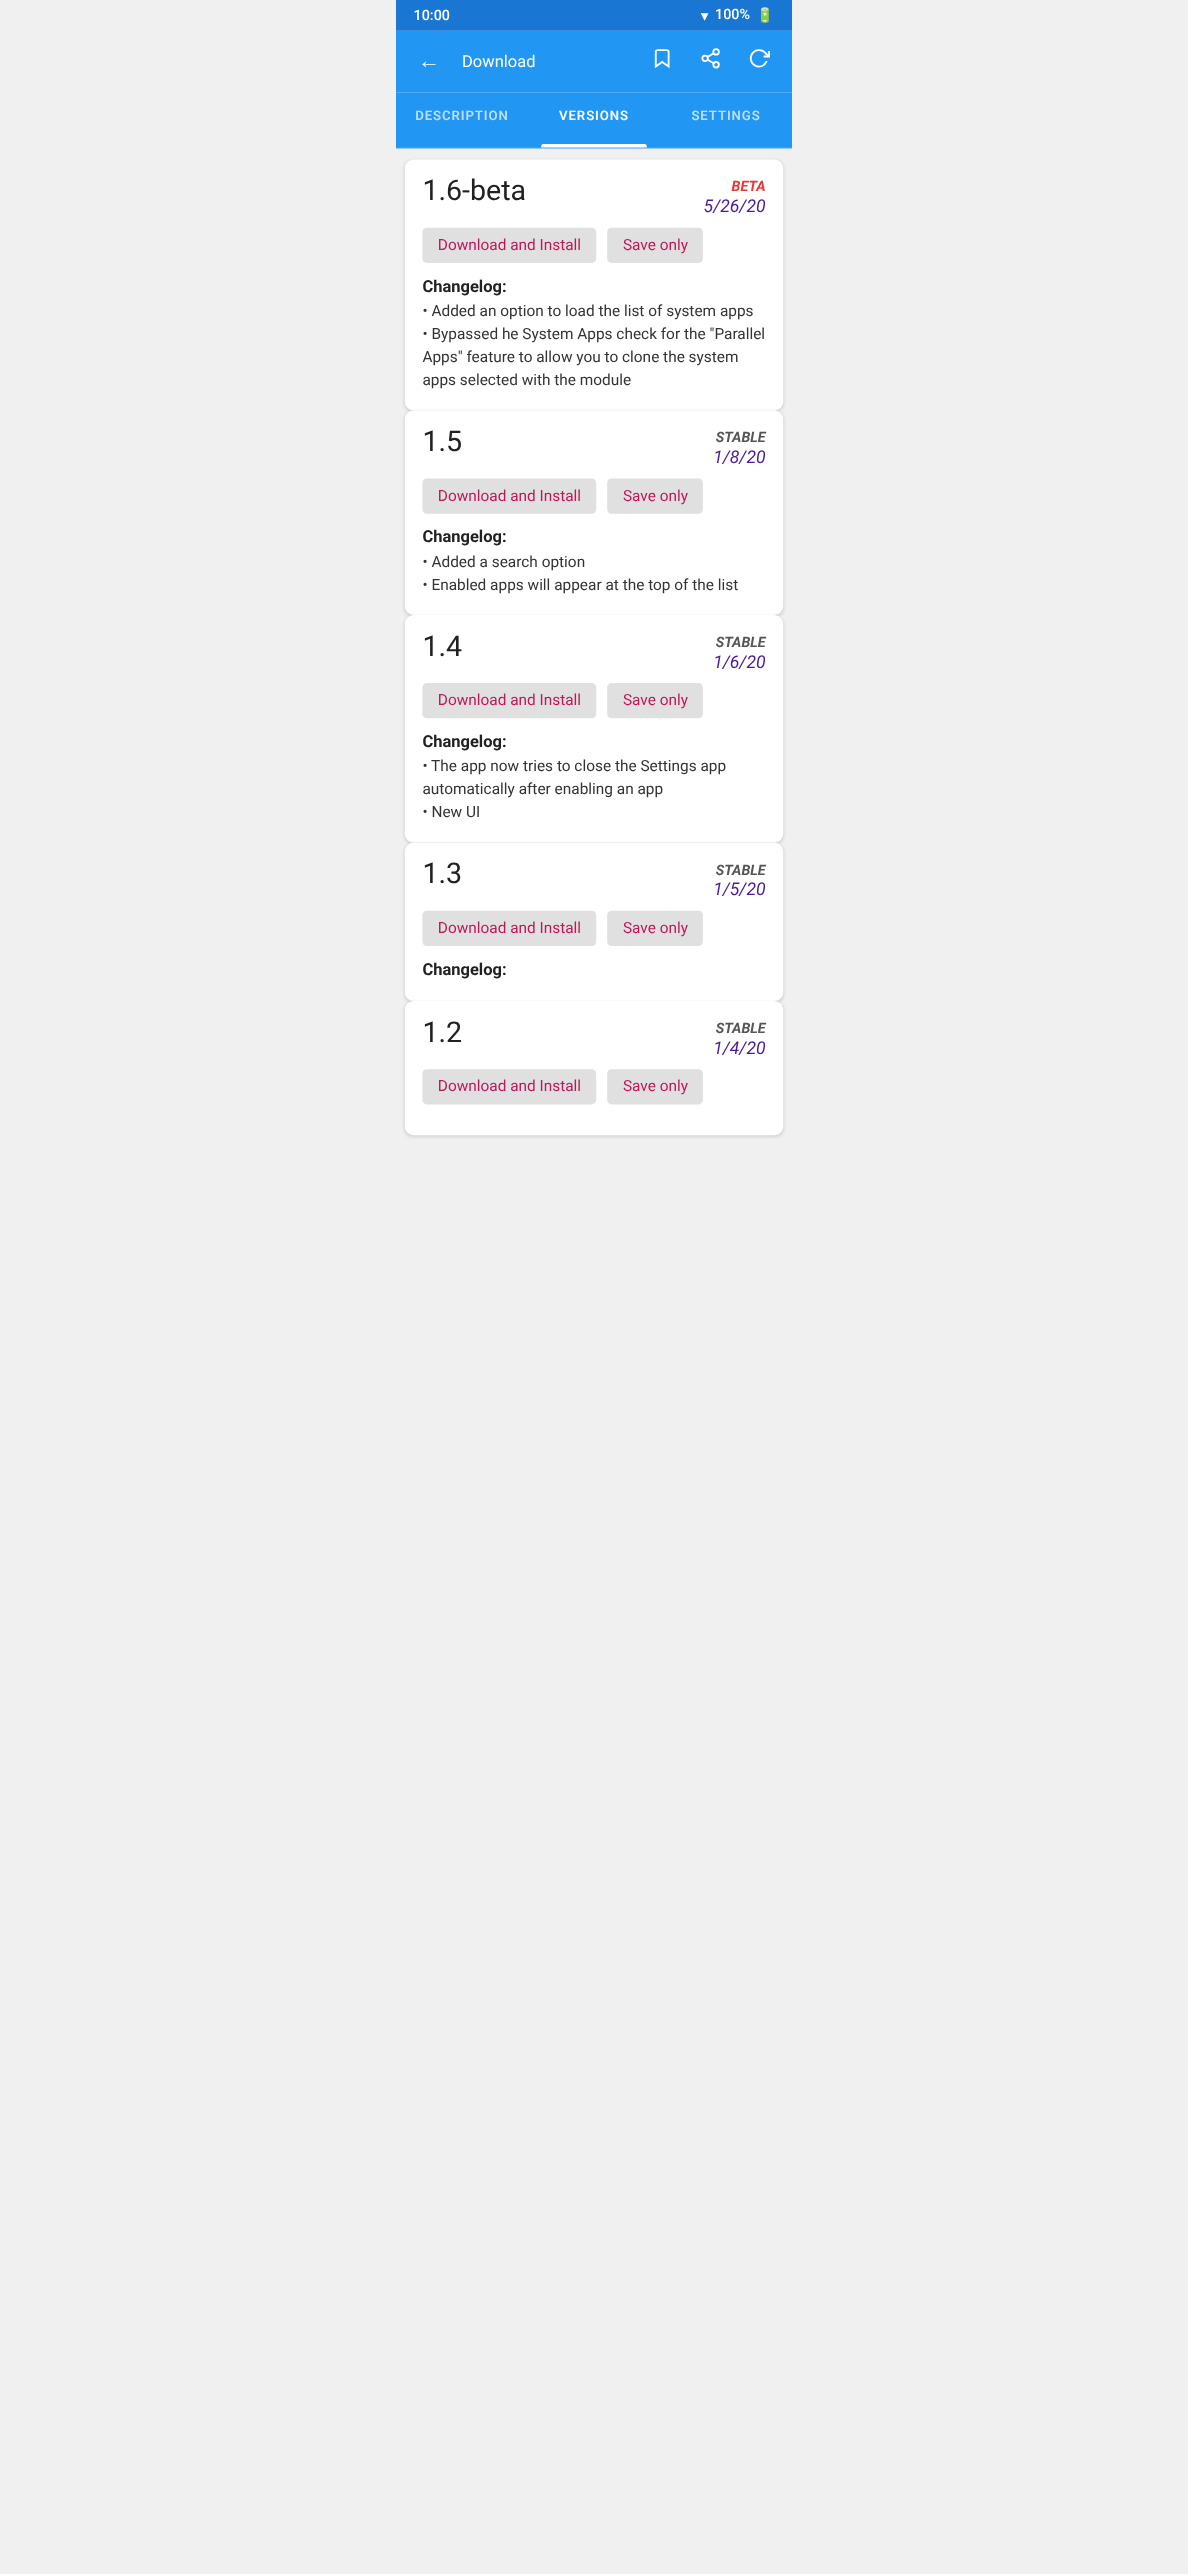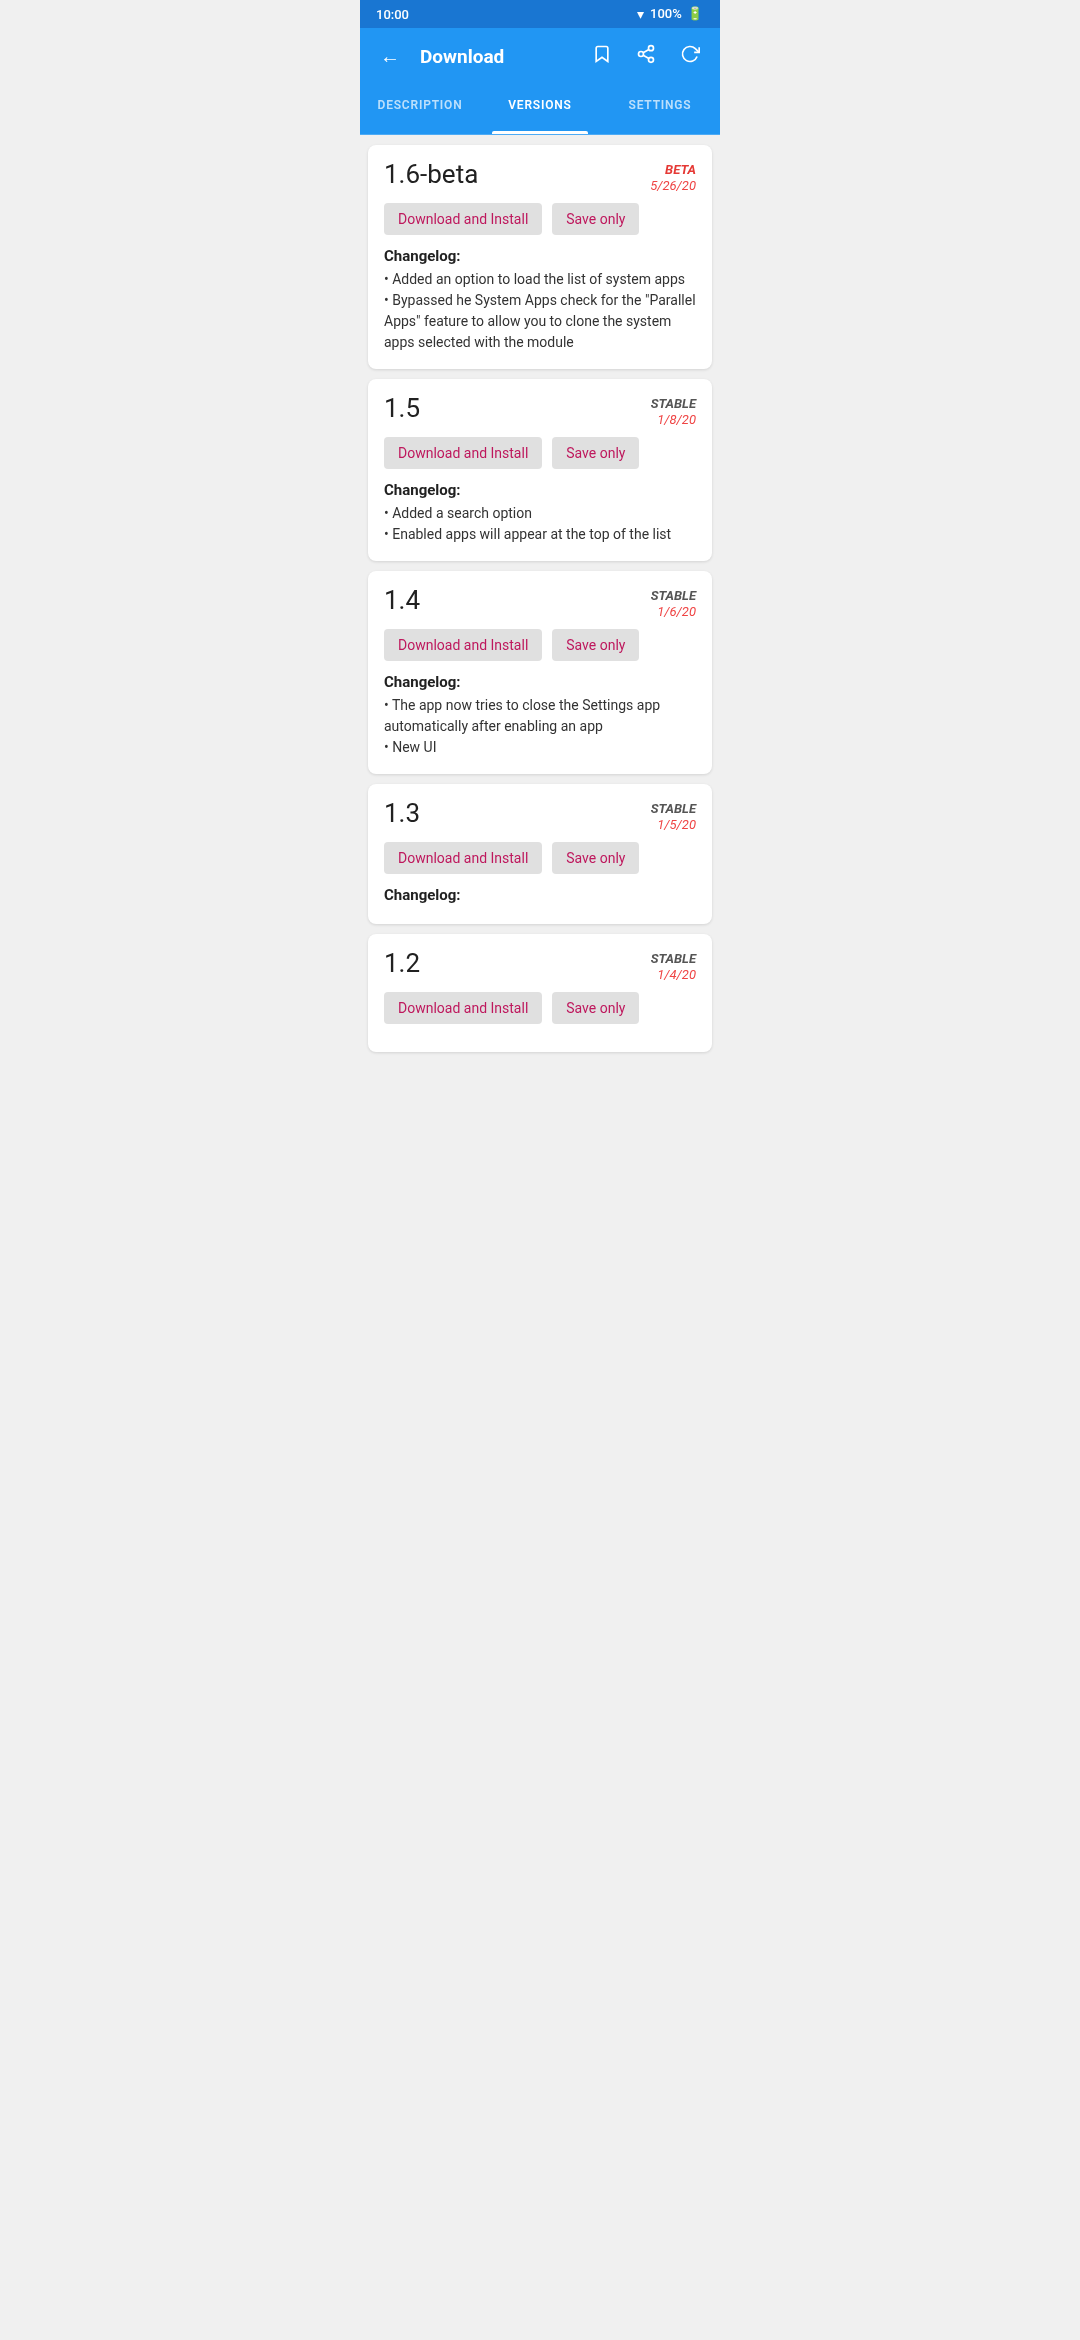--- a/index.html
+++ b/index.html
@@ -48,22 +48,22 @@
       background: #2196F3;
       color: white;
       display: flex;
       align-items: center;
       padding: 0 16px;
       height: 56px;
       gap: 16px;
     }
 
     .app-bar-title {
-      font-size: 19px;
-      font-weight: bold;
+      font-size: 15px;
+      font-weight: normal;
       flex: 1;
     }
 
     .app-bar-icons {
       display: flex;
       gap: 16px;
       align-items: center;
     }
 
     .icon-btn {
@@ -107,21 +107,20 @@
       height: 3px;
       background: white;
       border-radius: 2px 2px 0 0;
     }
 
     
     .content {
       padding: 10px 8px;
       display: flex;
       flex-direction: column;
-      gap: 10px;
     }
 
     
     .version-card {
       background: white;
       border-radius: 8px;
       padding: 14px 16px 16px;
       box-shadow: 0 1px 3px rgba(0,0,0,0.12);
     }
 
@@ -150,22 +149,22 @@
 
     .version-badge.beta {
       color: #E53935;
     }
 
     .version-badge.stable {
       color: #555;
     }
 
     .version-date {
-      font-size: 13px;
-      color: #ef4444;
+      font-size: 16px;
+      color: #4c1d95;
       font-style: italic;
       display: block;
     }
 
     
     .button-row {
       display: flex;
       gap: 10px;
       margin-bottom: 12px;
     }

